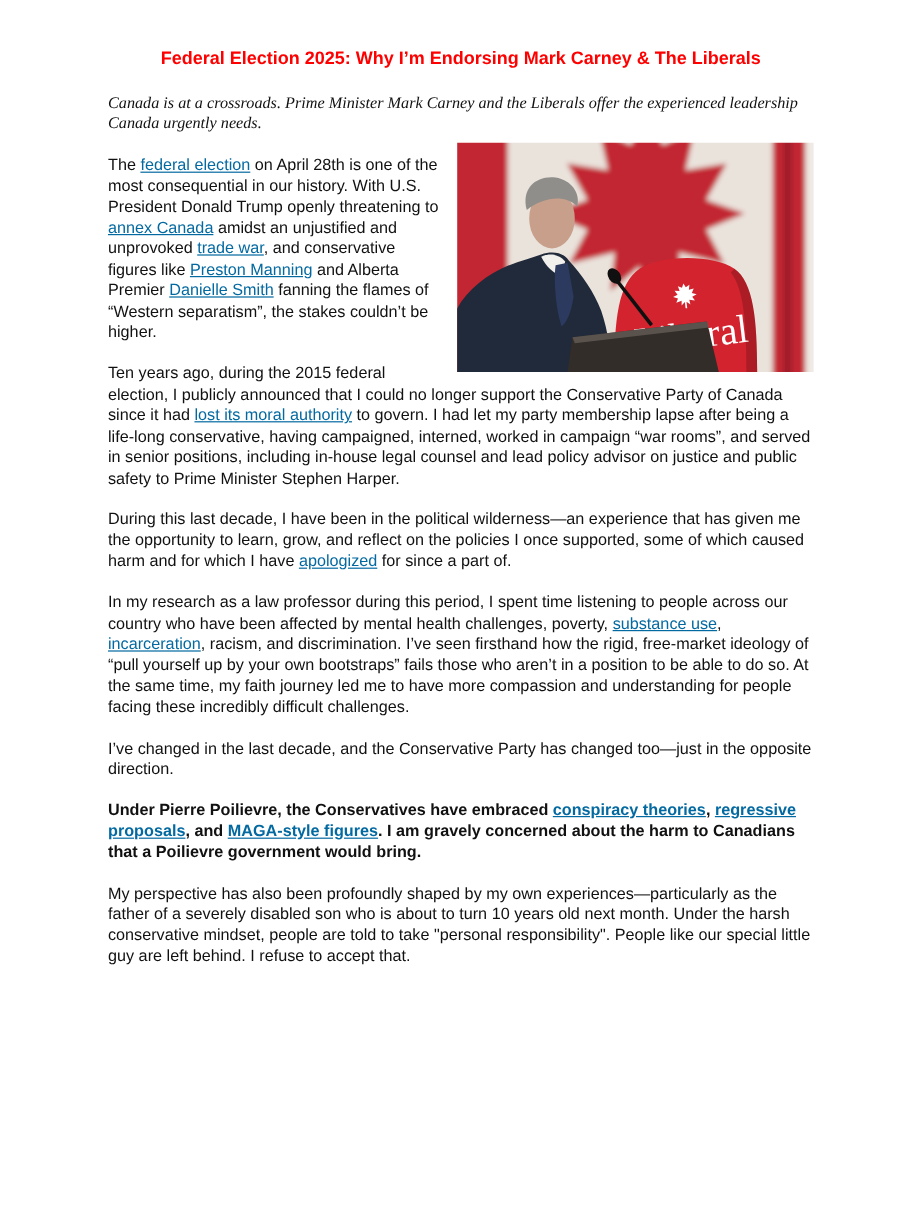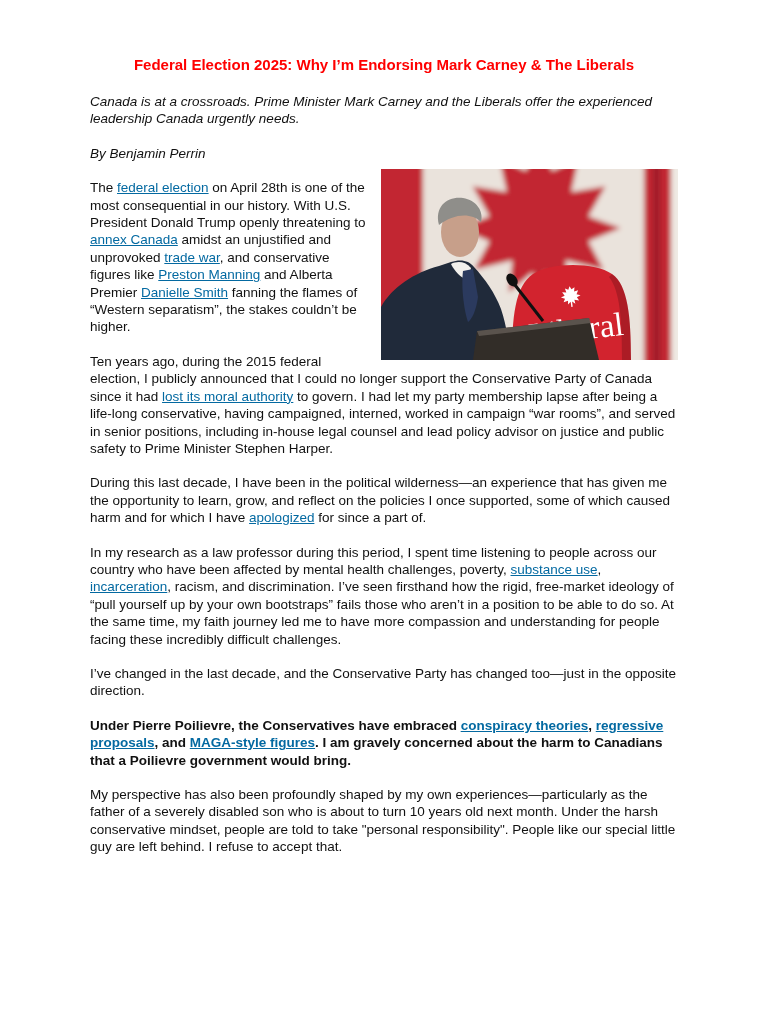--- a/index.html
+++ b/index.html
@@ -1,45 +1,44 @@
 <!DOCTYPE html>
 <html><head>
 <meta charset="utf-8">
 <style>
   html,body { margin:0; padding:0; background:#ffffff; }
   .page {
     width:768px; height:968px; margin:0 auto; box-sizing:border-box;
-    padding:56px 90px 30px 90px; background:#ffffff; overflow:hidden;
+    padding:40px 90px 30px 90px; background:#ffffff; overflow:hidden;
     font-family:"Liberation Sans", sans-serif; font-size:13.5px;
     line-height:17.4px; color:#111111; text-align:left;
   }
   .title {
     margin:0 0 19px 0; font-size:15px; line-height:18px; font-weight:700;
     text-align:center; color:#ff0000;
   }
   p { margin:0 0 17px 0; }
-  .subtitle, .byline { font-style:italic; }
+  .subtitle, .byline { font-style:italic;font-family:Liberation Serif, serif; }
   .article-body a.link { color:#0369a1; text-decoration:underline; cursor:pointer; }
   .article-body p.bold { font-weight:700; }
   .photo {
     float:right; width:297px; height:191px;
     margin:-10px 0 8px 12px; padding:0;
   }
   .photo svg { display:block; }
 </style>
 </head>
 <body>
 
 <div class="page">
 
   <h1 class="title">Federal Election 2025: Why I’m Endorsing Mark Carney &amp; The Liberals</h1>
 
   <p class="subtitle">Canada is at a crossroads. Prime Minister Mark Carney and the Liberals offer the experienced leadership Canada urgently needs.</p>
 
-  <p class="byline">By Benjamin Perrin</p>
 
   <div class="article-body">
     <figure class="photo">
       <svg viewBox="0 0 297 191" width="297" height="191" role="img">
         <defs>
           <path id="leaf" d="M50,6 L57,20 L71,13 L67,31 L85,28 L76,44 L93,50 L76,57 L84,72 L64,67 L66,84 L53,73 L53,96 L47,96 L47,73 L34,84 L36,67 L16,72 L24,57 L7,50 L24,44 L15,28 L33,31 L29,13 L43,20 Z"></path>
           <filter id="blurbg" x="-10%" y="-10%" width="120%" height="120%">
               <feGaussianBlur stdDeviation="2.4"></feGaussianBlur>
             </filter>
           <clipPath id="frame">

